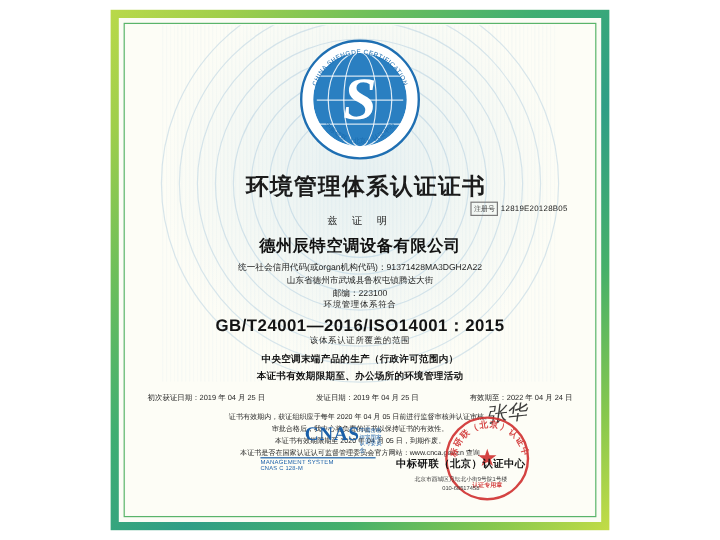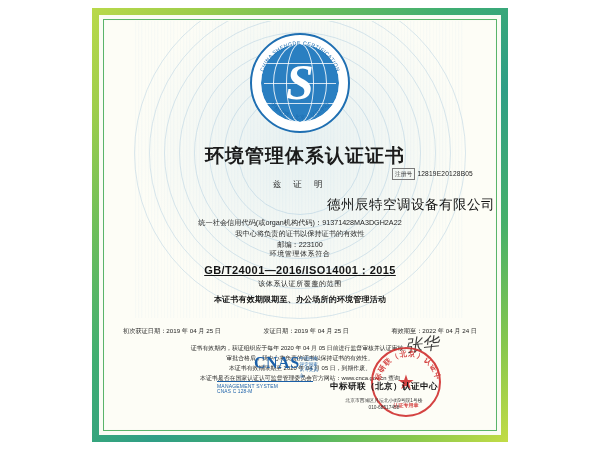--- a/index.html
+++ b/index.html
@@ -198,24 +198,24 @@
     text-align: center;
     font-size: 8.5px;
     color: #1f1f1f;
     letter-spacing: 5px;
     font-family: "Liberation Serif", serif;
   }
   .company {
     position: absolute;
     left: 0; right: 0;
     top: 175px;
-    text-align: right;
+    text-align: center;
     font-family: "Liberation Serif", serif;
     font-size: 13.5px;
-    font-weight: normal;
+    font-weight: bold;
     color: #111;
     letter-spacing: 0.5px;
   }
   .info-block {
     position: absolute;
     left: 0; right: 0;
     top: 196px;
     text-align: center;
     font-size: 7.2px;
     line-height: 1.55;
@@ -229,25 +229,24 @@
     font-size: 7px;
     color: #1f1f1f;
     letter-spacing: 0.6px;
   }
   .sub-label.l1 { top: 228px; }
   .standard {
     position: absolute;
     left: 0; right: 0;
     top: 242px;
     text-align: center;
-    font-size: 11px;
+    font-size: 14px;
     font-weight: bold;
     color: #141414;
     letter-spacing: 0.4px;
-    text-decoration: underline;
   }
   .sub-label.l2 { top: 258px; }
   .scope {
     position: absolute;
     left: 0; right: 0;
     top: 272px;
     text-align: center;
     font-size: 8px;
     font-weight: bold;
     line-height: 1.7;
@@ -461,29 +460,30 @@
       <div class="cert-no-row">
         <span class="cert-no-label">注册号</span><span class="cert-no-value">12819E20128B05</span>
       </div>
 
       <div class="hereby">兹 证 明</div>
 
       <div class="company">德州辰特空调设备有限公司</div>
 
       <div class="info-block">
         <div class="line">统一社会信用代码(或organ机构代码)：91371428MA3DGH2A22</div>
-        <div class="line">我中心将负责的证书以保持证书的有效性</div>
+        <div class="line">山东省德州市武城县鲁权屯镇腾达大街</div>
         <div class="line">邮编：223100</div>
       </div>
 
       <div class="sub-label l1">环境管理体系符合</div>
       <div class="standard">GB/T24001—2016/ISO14001：2015</div>
 
       <div class="sub-label l2">该体系认证所覆盖的范围</div>
       <div class="scope">
+        <div>中央空调末端产品的生产（行政许可范围内）</div>
         <div>本证书有效期限期至、办公场所的环境管理活动</div>
       </div>
 
       <div class="dates-row">
         <div>初次获证日期：2019 年 04 月 25 日</div>
         <div>发证日期：2019 年 04 月 25 日</div>
         <div>有效期至：2022 年 04 月 24 日</div>
       </div>
 
       <div class="notes">

